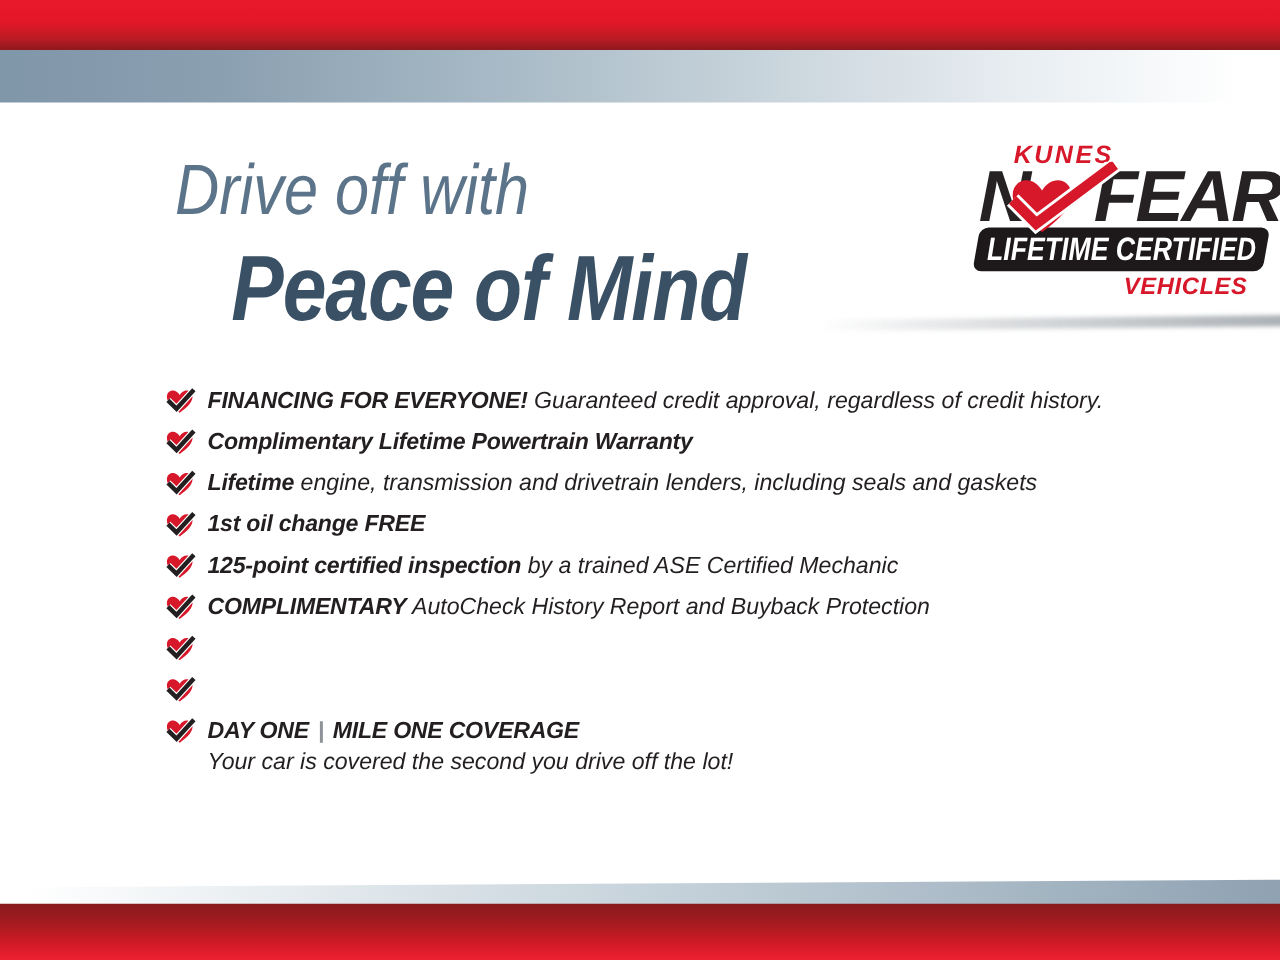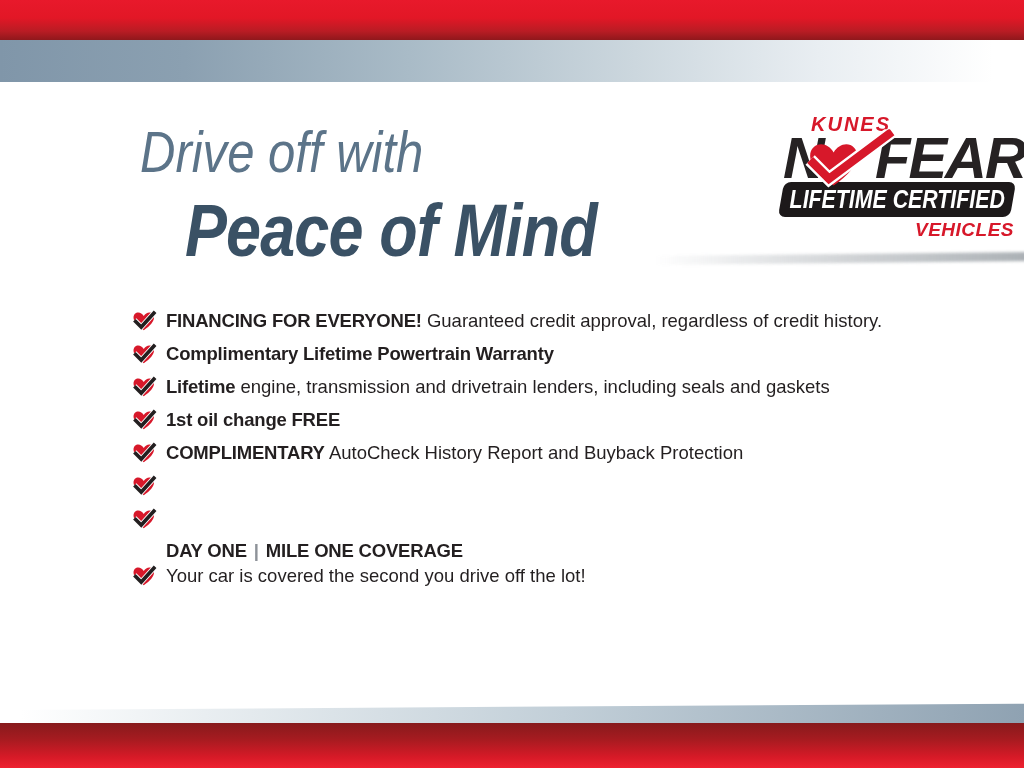--- a/index.html
+++ b/index.html
@@ -32,26 +32,26 @@
     color:#d7182a;letter-spacing:2px;white-space:nowrap;margin-left:14px;}
   .logo-main{position:absolute;top:21px;left:0;height:60px;font-style:italic;font-weight:700;
     color:#262223;font-size:58px;line-height:58px;letter-spacing:-2px;white-space:nowrap;}
   .logo-n{position:absolute;left:8px;top:0;}
   .logo-fear{position:absolute;left:100px;top:0;}
   .logo-mark{position:absolute;left:29px;top:0;width:92px;height:62px;z-index:3;}
   .logo-banner{position:absolute;top:74px;left:6px;width:232px;height:35px;background:#1d191a;
     border-radius:7px;transform:skewX(-10deg);display:flex;align-items:center;justify-content:center;z-index:2;}
   .logo-banner span{transform:skewX(10deg) scaleX(0.82);font-style:italic;font-weight:700;color:#ffffff;
     font-size:26px;white-space:nowrap;}
-  .logo-vehicles{position:absolute;top:111px;left:140px;font-size:19px;font-style:italic;font-weight:700;
+  .logo-vehicles{position:absolute;top:111px;left:124px;font-size:19px;font-style:italic;font-weight:700;
     color:#d7182a;letter-spacing:0.5px;white-space:nowrap;}
 
   
   .benefits{position:absolute;left:131px;top:308px;width:840px;margin:0;padding:0;list-style:none;}
-  .benefit{display:flex;align-items:flex-end;margin-bottom:9px;
+  .benefit{display:flex;align-items:flex-start;margin-bottom:9px;font-style:italic;
     font-size:18.5px;line-height:23px;color:#231f20;
     --hc-heart:#d7182a;--hc-check:#231f20;}
   .benefit .hc-icon{flex:0 0 auto;width:26px;height:23px;margin-right:9px;margin-top:1px;}
   .benefit b{font-weight:700;letter-spacing:-0.2px;}
   .benefit .rest{font-weight:400;}
   .benefit .sep{color:#8d9298;margin:0 7px;}
   .benefit .subline{display:block;font-weight:400;margin-top:2px;}
 </style>
 </head>
 <body>
@@ -117,20 +117,26 @@
     <li class="benefit">
       <svg class="hc-icon" viewBox="0 0 33 29">
           <use href="#hc"></use>
         </svg>
       <span class="txt"><b>1st oil change FREE</b><span class="rest"></span></span>
     </li>
     <li class="benefit">
       <svg class="hc-icon" viewBox="0 0 33 29">
           <use href="#hc"></use>
         </svg>
+      <span class="txt"><b>125-point certified inspection</b><span class="rest"> by a trained ASE Certified Mechanic</span></span>
+    </li>
+    <li class="benefit">
+      <svg class="hc-icon" viewBox="0 0 33 29">
+          <use href="#hc"></use>
+        </svg>
       <span class="txt"><b>COMPLIMENTARY</b><span class="rest"> AutoCheck History Report and Buyback Protection</span></span>
     </li>
     <li class="benefit">
       <svg class="hc-icon" viewBox="0 0 33 29">
           <use href="#hc"></use>
         </svg>
     </li>
     <li class="benefit">
       <svg class="hc-icon" viewBox="0 0 33 29">
           <use href="#hc"></use>

